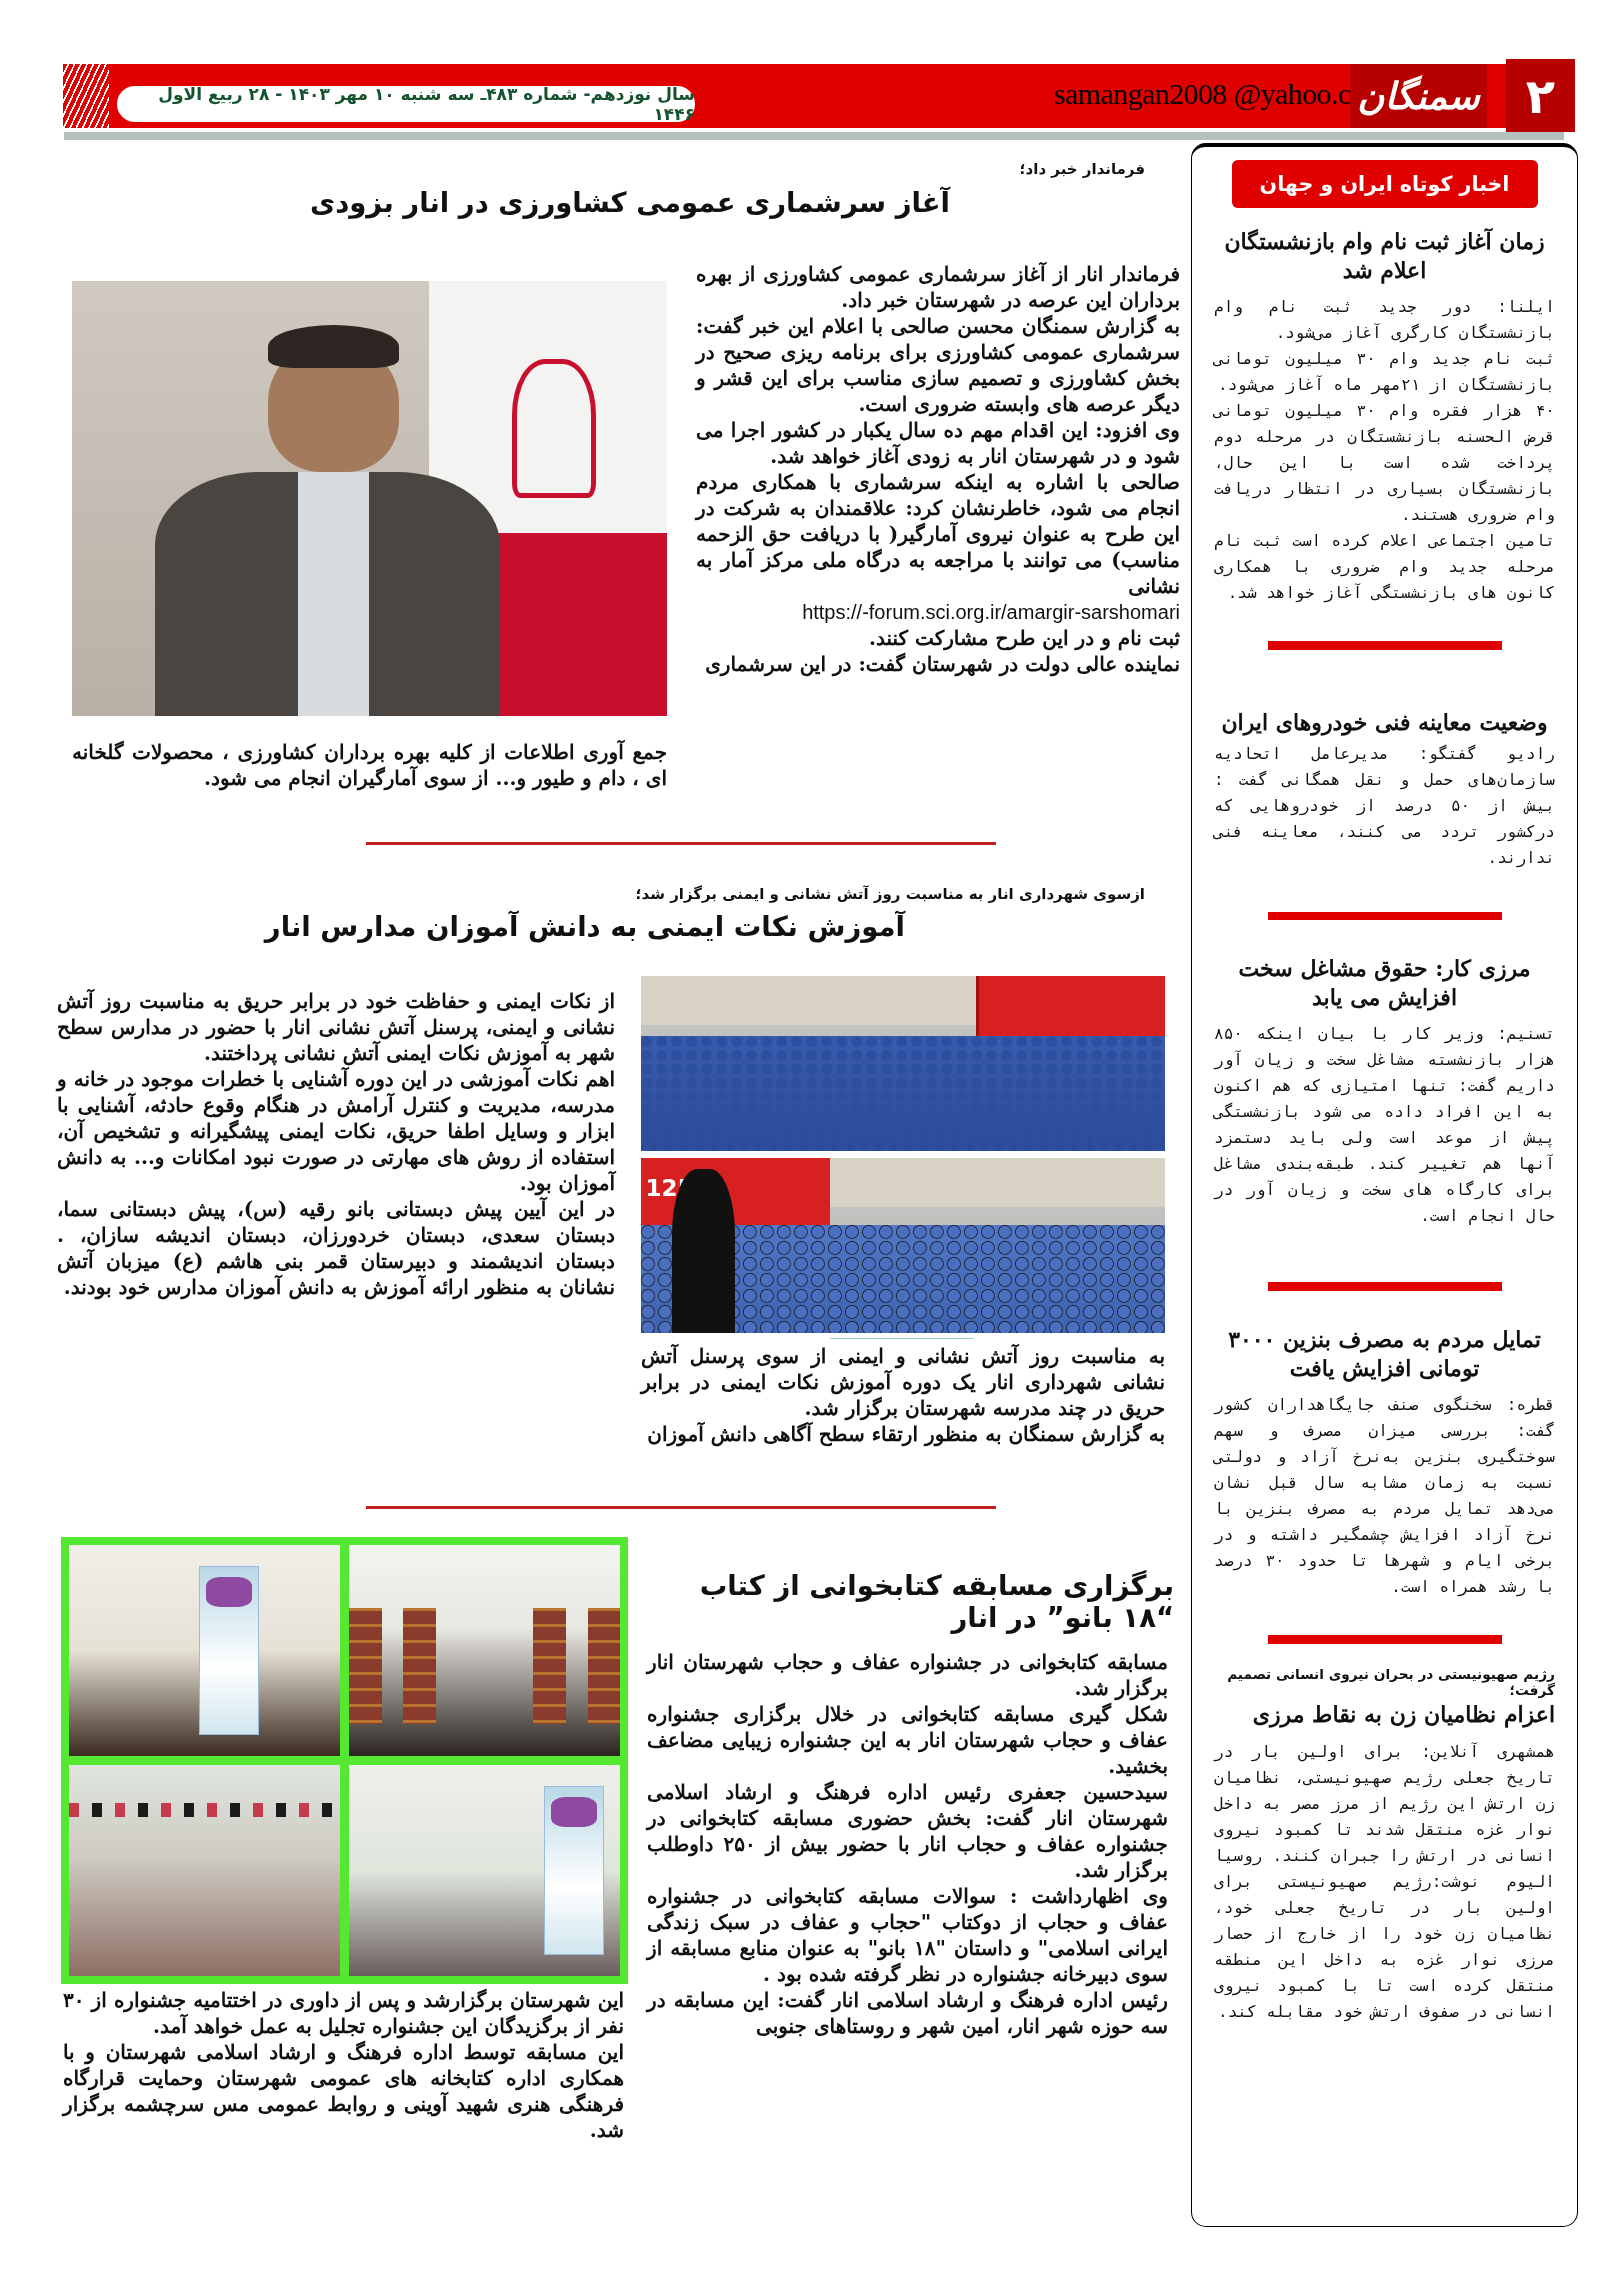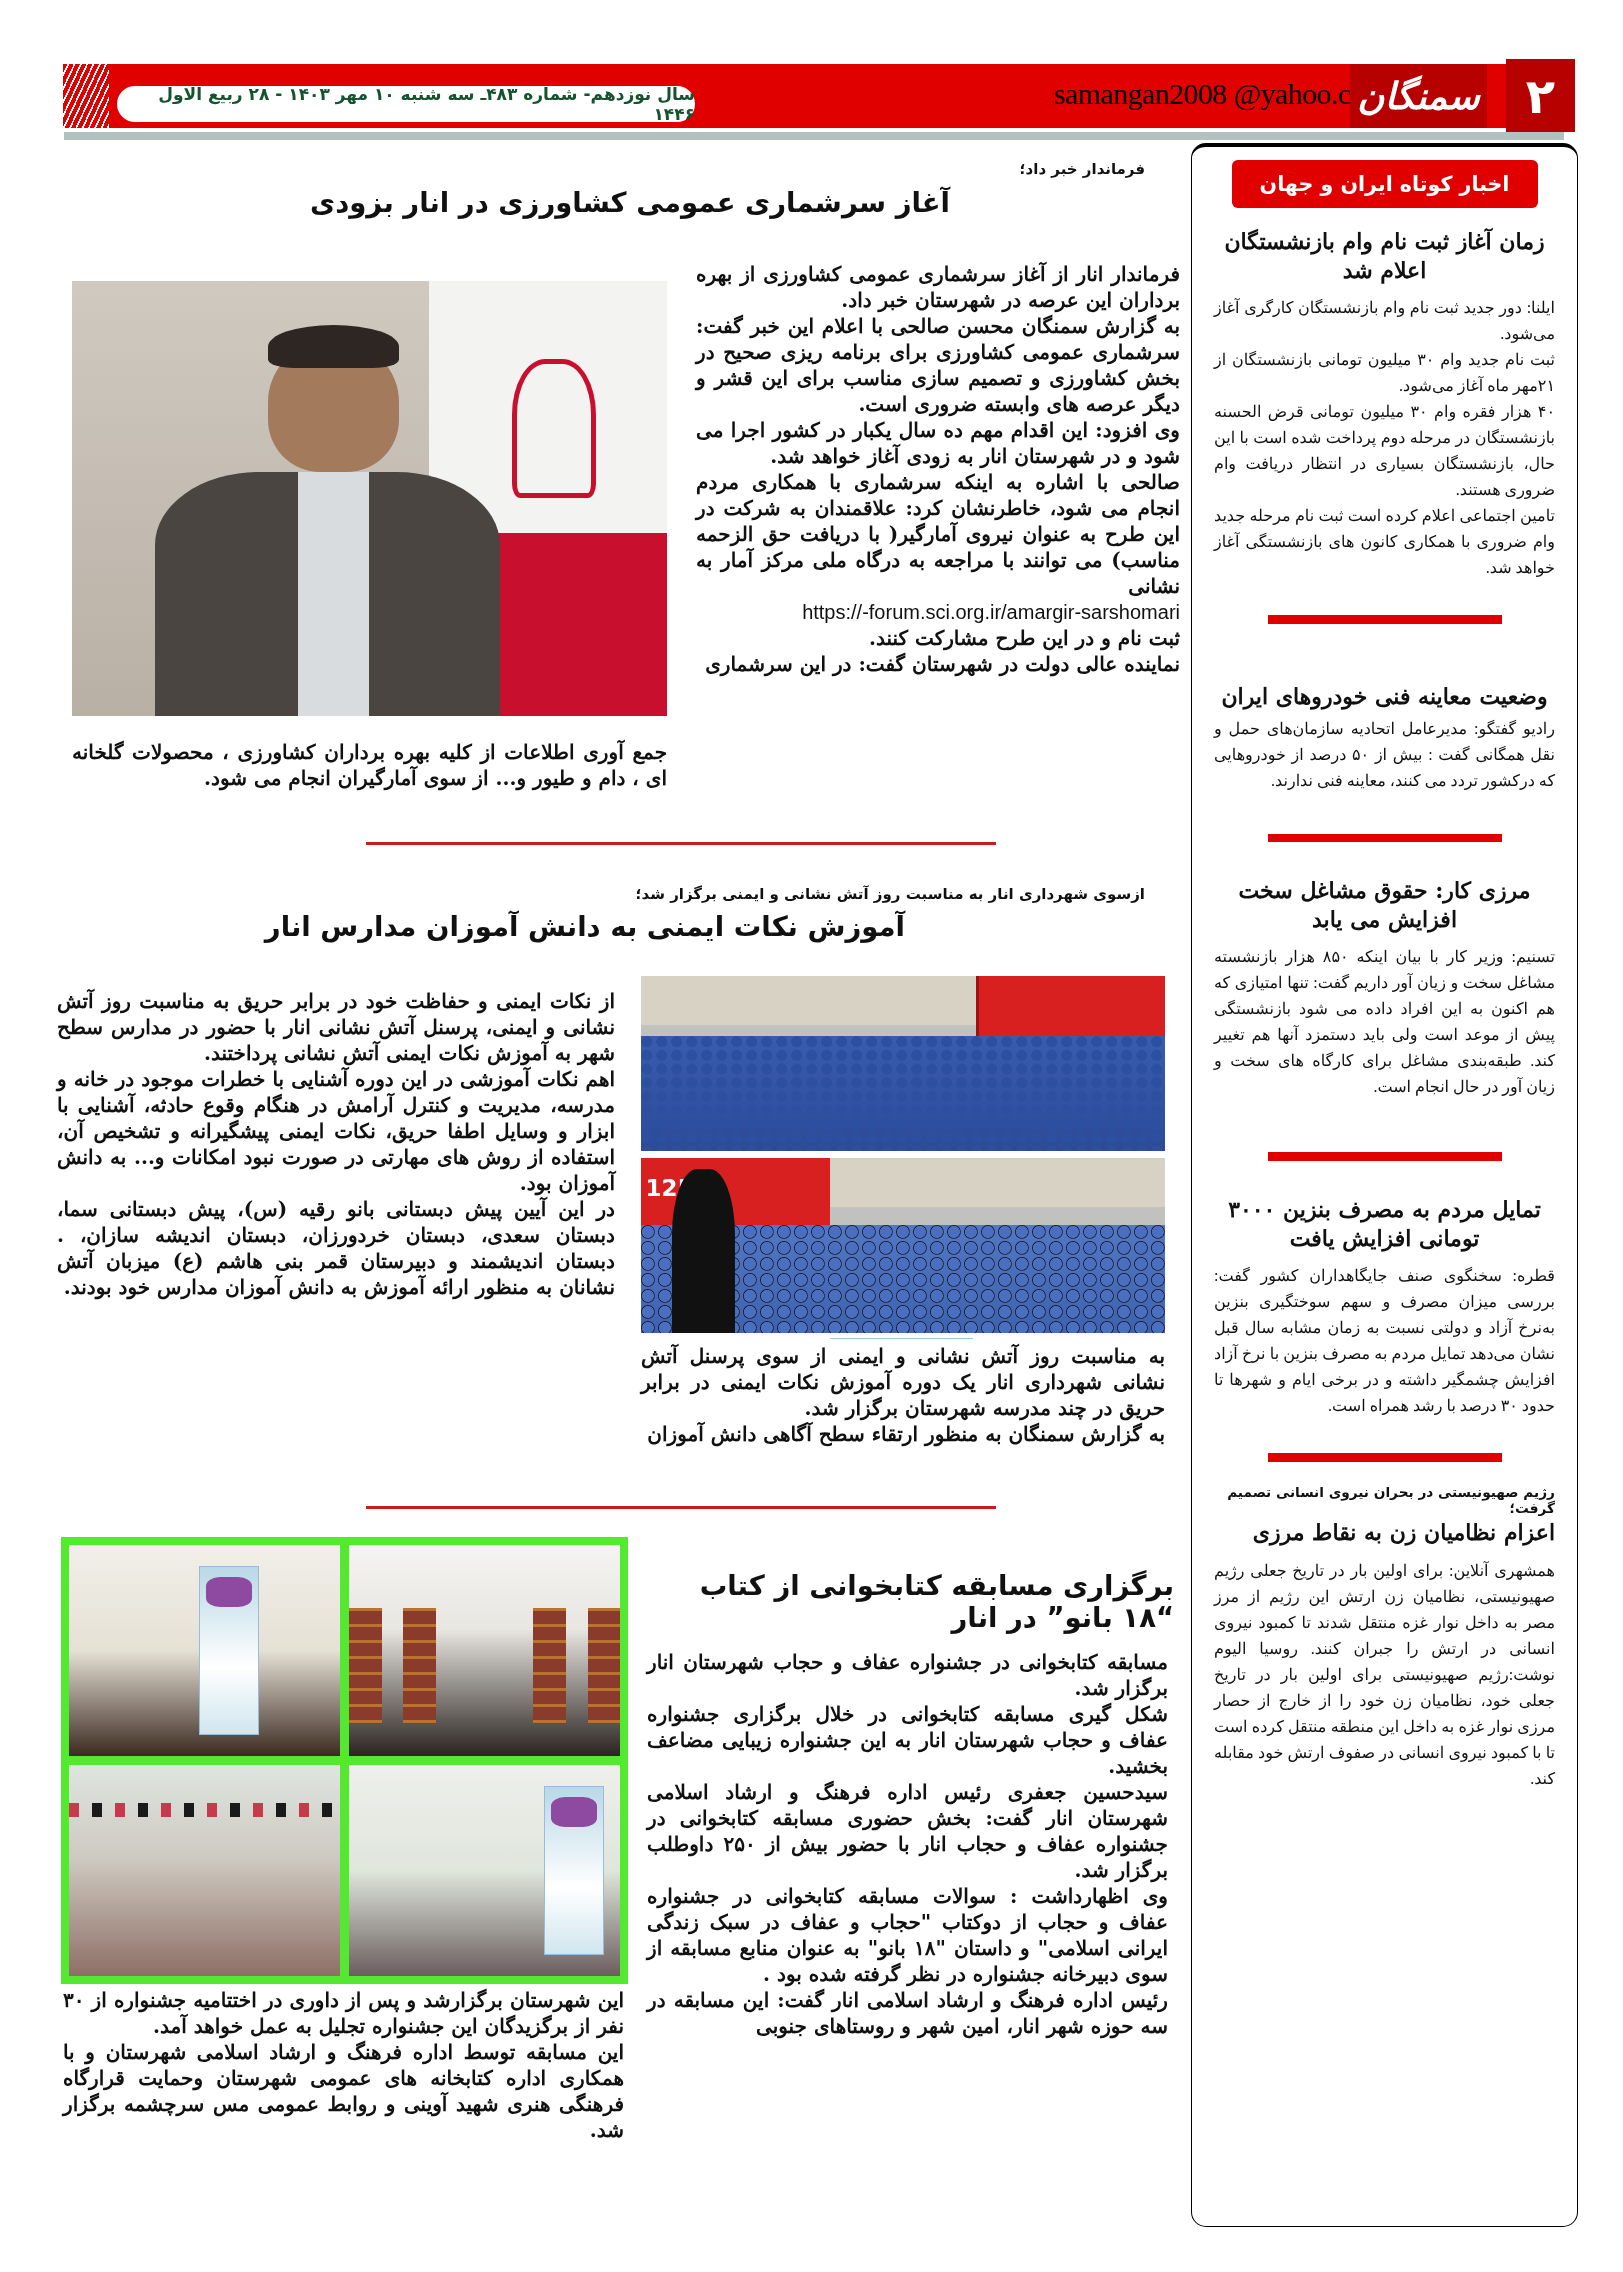--- a/index.html
+++ b/index.html
@@ -20,21 +20,21 @@
     display: flex; align-items: center; justify-content: center; font-weight: bold; font-size: 48px; }
   .gray-rule { position: absolute; left: 64px; top: 132px; width: 1500px; height: 8px; background: #b3c0c0; }
 
   
   .sidebar { position: absolute; left: 1191px; top: 143px; width: 387px; height: 2084px; border: 1.7px solid #000; border-top-width: 4.6px; border-radius: 15px; padding: 0 22px; }
   .sb-header { margin: 12.6px auto 0; width: 306px; height: 48px; background: #e00000; border-radius: 5.7px; color: #fff; font-weight: bold; font-size: 20.6px;
     display: flex; align-items: center; justify-content: center; direction: rtl; }
   .sb-title { font-family: "DejaVu Serif", serif; font-weight: bold; font-size: 22px; line-height: 29px; text-align: center; direction: rtl; margin-top: 19.5px; }
   .sb-kicker { font-weight: bold; font-size: 13.7px; direction: rtl; text-align: right; margin-top: 22px; }
   .sb-title2 { font-family: "DejaVu Serif", serif; font-weight: bold; font-size: 22px; line-height: 29px; direction: rtl; text-align: right; margin-top: 2.3px; }
-  .sb-body { font-family: Liberation Serif, serif; font-size: 16px; line-height: 26px; margin-top: 10.3px; }
+  .sb-body { font-family: Liberation Mono, monospace; font-size: 16px; line-height: 26px; margin-top: 10.3px; }
   .sb-body p { margin: 0; }
   .red-rule { width: 234px; height: 8.6px; background: #e00000; margin: 34px auto 0; }
 
   
   .kicker { position: absolute; font-weight: bold; font-size: 15px; direction: rtl; text-align: right; }
   .headline { position: absolute; font-weight: bold; font-size: 27.5px; direction: rtl; text-align: right; letter-spacing: -0.6px; }
   .body { position: absolute; font-family: "DejaVu Serif", serif; font-weight: bold; font-size: 20px; line-height: 26px; }
   .body p { margin: 0; }
   .body .ltr { direction: ltr; unicode-bidi: embed; font-family: "Liberation Sans", sans-serif; font-weight: normal; }
 

